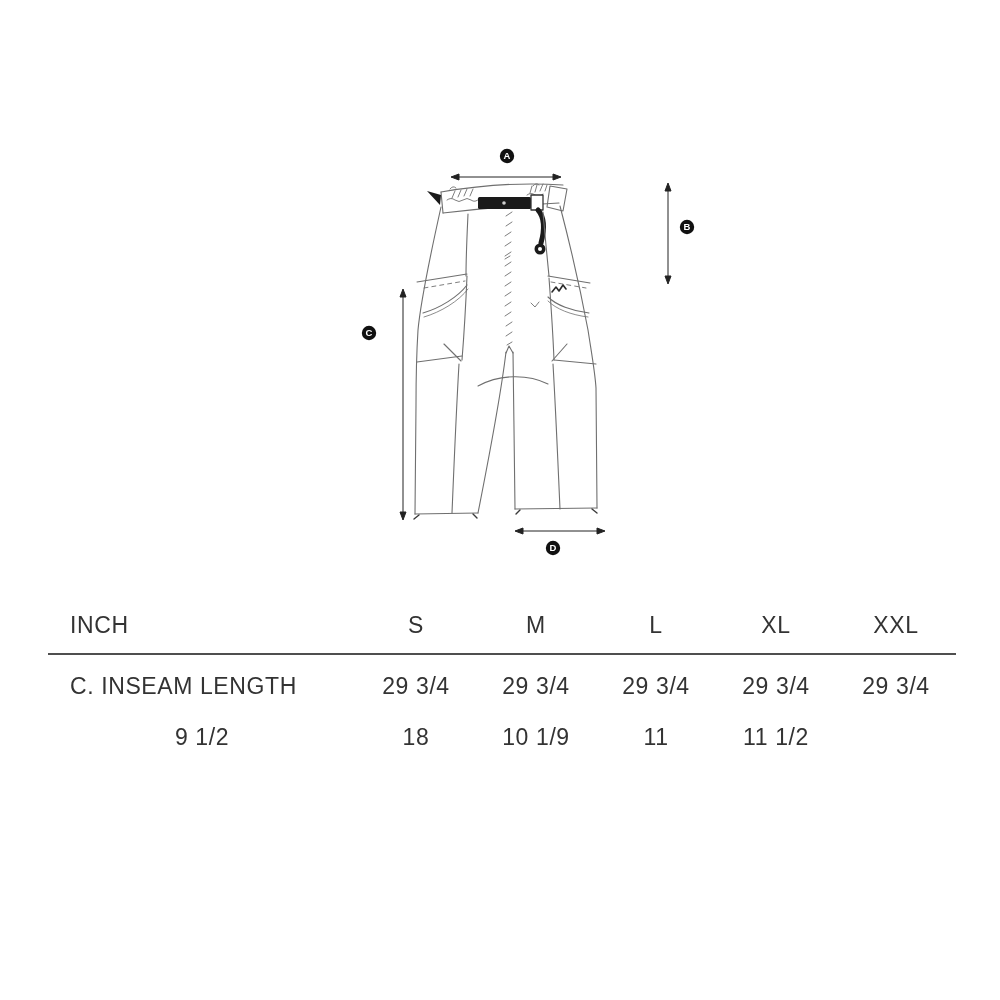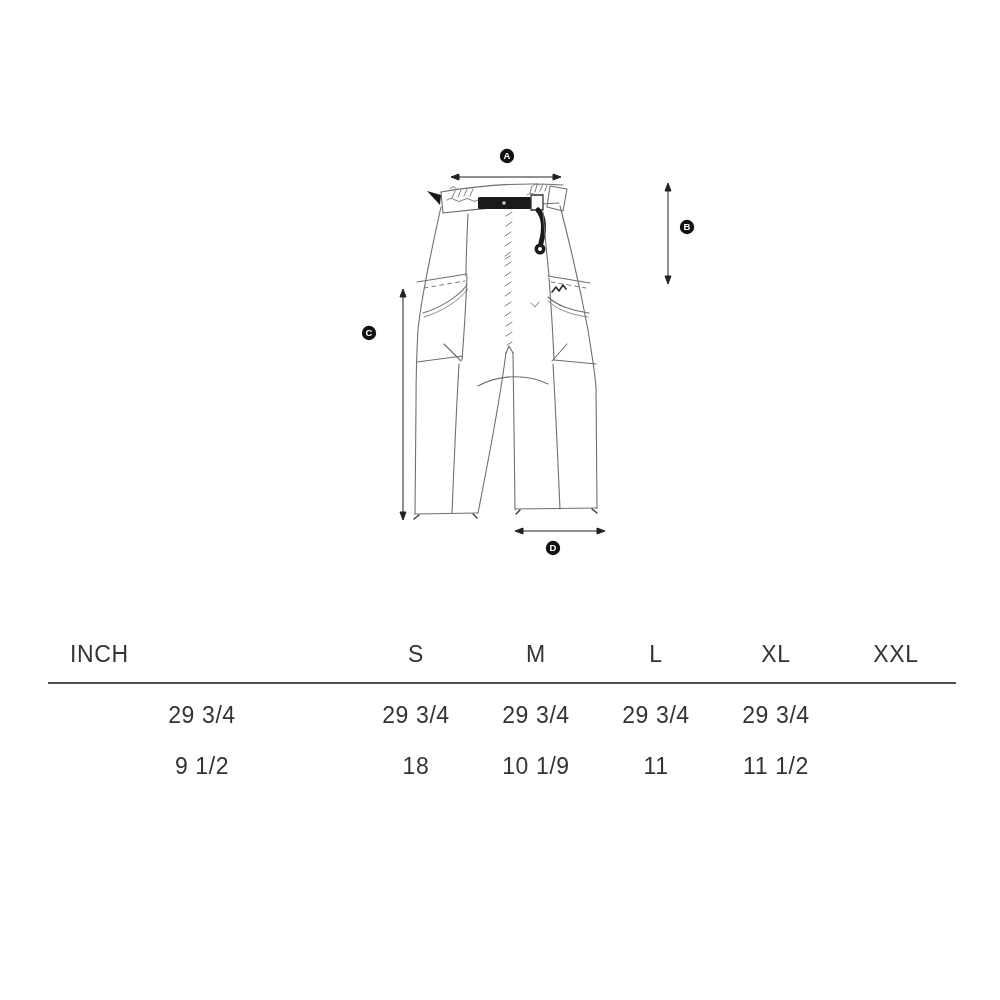--- a/index.html
+++ b/index.html
@@ -2,21 +2,21 @@
 <html><head>
 <meta charset="utf-8">
 <style>
   html,body{margin:0;padding:0;background:#ffffff;}
   .canvas{
     position:relative;width:1000px;height:1000px;background:#ffffff;overflow:hidden;
     font-family:"Liberation Sans", sans-serif;color:#2f2f2f;
   }
   .sketch-layer{position:absolute;left:0;top:0;width:1000px;height:1000px;}
   
-  .size-table{position:absolute;left:48px;top:627px;width:908px;}
+  .size-table{position:absolute;left:48px;top:598px;width:908px;}
   .trow{
     display:grid;grid-template-columns:308px 1fr 1fr 1fr 1fr 1fr;
     align-items:center;height:51px;font-size:23px;letter-spacing:.6px;
     font-weight:400;color:#333333;
   }
   .trow.thead{height:54px;}
   .rule{border-top:2px solid #4f4f4f;margin:1px 0 6px 0;height:0;}
   .cell{white-space:nowrap;}
   .cell.label{padding-left:22px;text-align:left;}
   .cell.val{text-align:center;}
@@ -151,20 +151,21 @@
       <div class="cell val">L</div>
       <div class="cell val">XL</div>
       <div class="cell val">XXL</div>
     </div>
 
     <div class="rule"></div>
 
 
 
     <div class="trow">
+      <div class="cell label">C. INSEAM LENGTH</div>
       <div class="cell val">29 3/4</div>
       <div class="cell val">29 3/4</div>
       <div class="cell val">29 3/4</div>
       <div class="cell val">29 3/4</div>
       <div class="cell val">29 3/4</div>
     </div>
 
     <div class="trow">
       <div class="cell val">9 1/2</div>
       <div class="cell val">18</div>

